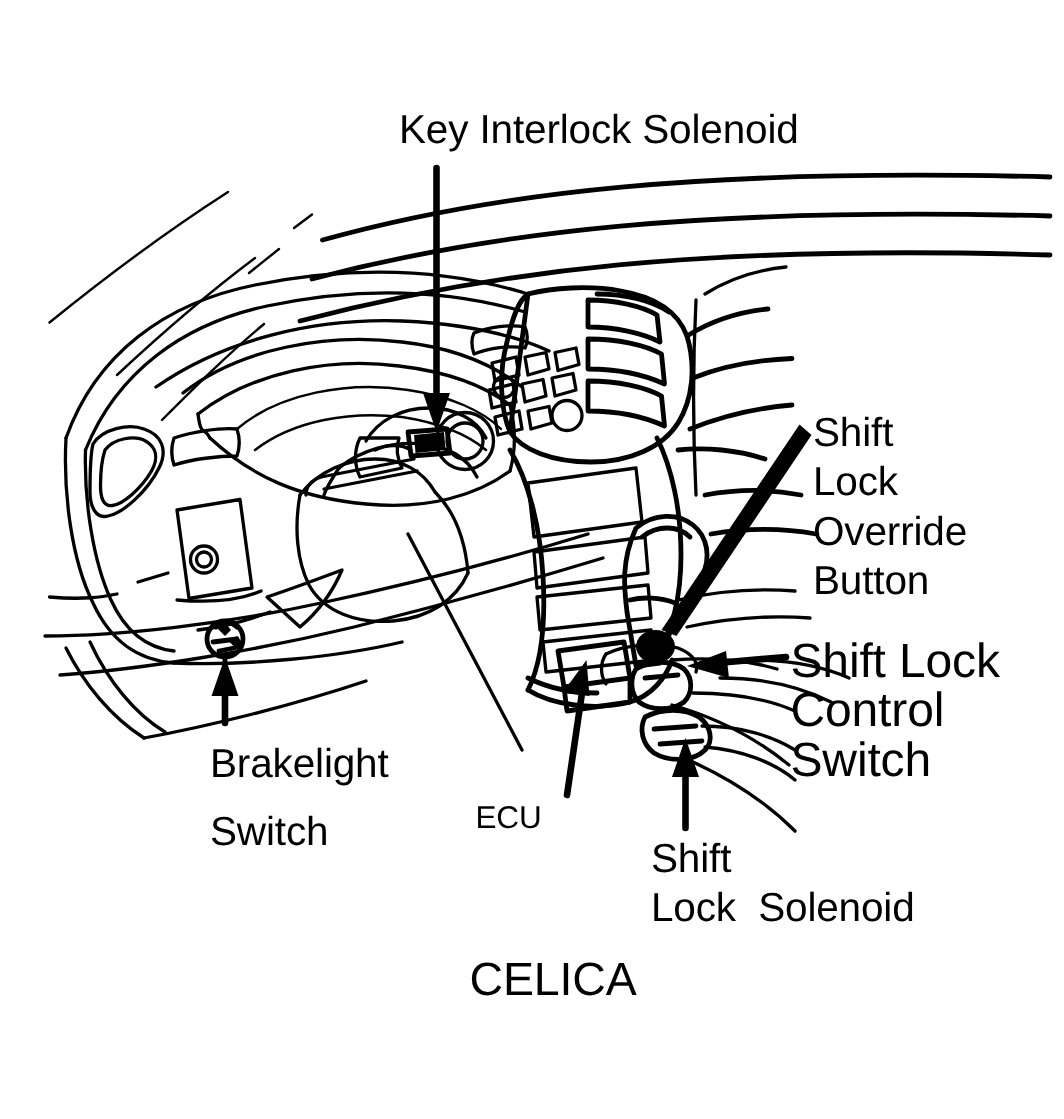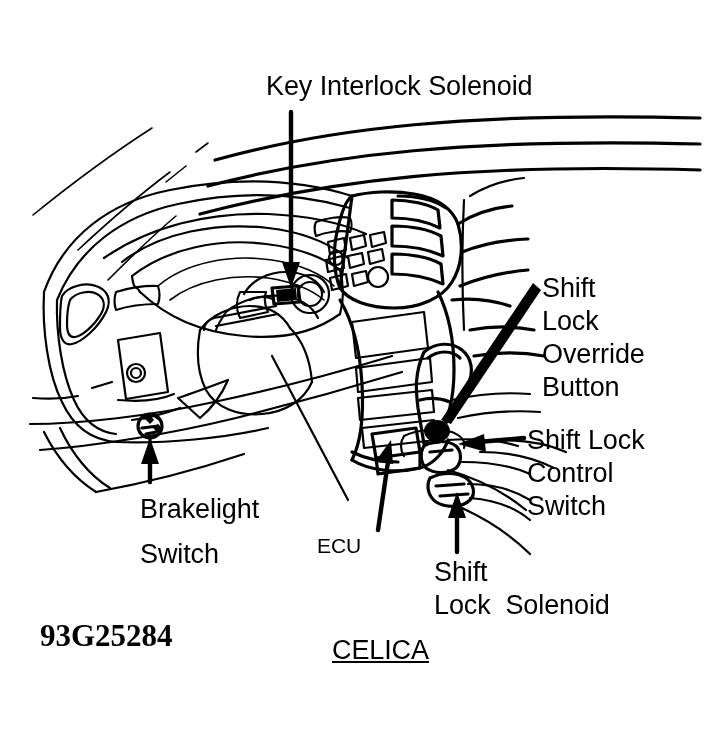--- a/index.html
+++ b/index.html
@@ -17,29 +17,29 @@
     position:absolute;
     font-family:"Liberation Sans", sans-serif;
     font-weight:400;
     color:#000;
     white-space:pre;
     line-height:1.08;
     letter-spacing:-0.1px;
   }
   #label-key-interlock-solenoid{left:266px;top:72px;font-size:27px;}
   #label-shift-lock-override-button{left:542px;top:272px;font-size:27px;line-height:33px;}
-  #label-shift-lock-control-switch{left:527px;top:424px;font-size:27px;line-height:33px;}
+  #label-shift-lock-control-switch{left:527px;top:424px;font-size:32px;line-height:33px;}
   #label-brakelight-switch{left:140px;top:487px;font-size:27px;line-height:45px;}
   #label-ecu{left:317px;top:535px;font-size:21px;}
   #label-shift-lock-solenoid{left:434px;top:556px;font-size:27px;line-height:33px;}
   #label-figure-number{
     left:40px;top:619px;font-size:31px;
     font-family:"Liberation Serif", serif;font-weight:700;letter-spacing:0px;
   }
-  #label-model{left:332px;top:636px;font-size:27px;text-decoration:underline;}
+  #label-model{left:313px;top:636px;font-size:31px;}
 </style>
 </head>
 <body>
 
 <div id="stage">
 
   <svg id="artwork" viewBox="0 0 709 746" xmlns="http://www.w3.org/2000/svg">
     <defs>
       <style>
         .ln{fill:none;stroke:#000;stroke-linecap:round;stroke-linejoin:round;}
@@ -302,17 +302,16 @@
 Switch</div>
 
   <div class="lbl" id="label-brakelight-switch">Brakelight
 Switch</div>
 
   <div class="lbl" id="label-ecu">ECU</div>
 
   <div class="lbl" id="label-shift-lock-solenoid">Shift
 Lock  Solenoid</div>
 
-  <div class="lbl" id="label-figure-number">93G25284</div>
 
   <div class="lbl" id="label-model">CELICA</div>
 
 </div>
 
 </body></html>

